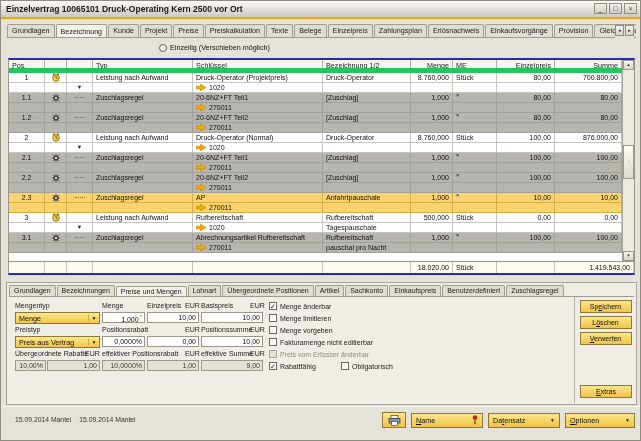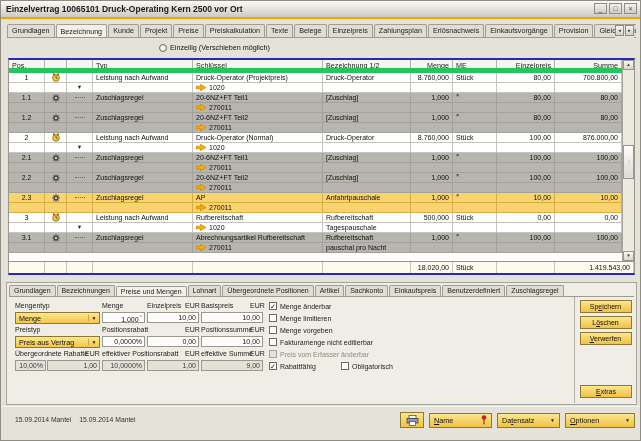--- a/index.html
+++ b/index.html
@@ -77,21 +77,21 @@
   .btncol{position:absolute;right:0;top:14px;bottom:1px;width:62px;border-left:1px solid #b5b2a8;}
   .gbtn{display:block;width:52px;height:13px;margin:3px auto 3px;background:linear-gradient(#fbe68e,#f1c244);border:1px solid #8a7a36;font-size:7px;line-height:11px;text-align:center;color:#111;}
   .gbtn.extras{position:absolute;bottom:5px;left:5px;margin:0;}
 
   
   .statusdiv{position:absolute;left:0;right:0;bottom:33px;height:1px;background:#b0ada4;border-bottom:1px solid #f5f4f0;}
   .statusbar{position:absolute;left:0;right:0;bottom:0;height:32px;}
   .statusleft{position:absolute;left:14px;top:8px;font-size:6.8px;color:#333;display:flex;gap:8px;}
   .statusright{position:absolute;right:5px;top:4px;display:flex;gap:5px;align-items:center;}
   .sqbtn{width:24px;height:16px;background:linear-gradient(#fbe68e,#f1c244);border:1px solid #8a7a36;display:flex;align-items:center;justify-content:center;}
-  .nbtn{width:63px;height:15px;background:linear-gradient(#fbe68e,#f1c244);border:1px solid #8a7a36;font-size:7.2px;line-height:13px;padding:0 4px;color:#111;display:flex;align-items:center;}
+  .nbtn{width:72px;height:15px;background:linear-gradient(#fbe68e,#f1c244);border:1px solid #8a7a36;font-size:7.2px;line-height:13px;padding:0 4px;color:#111;display:flex;align-items:center;}
   .nbtn .lbl{flex:1;text-align:left;}
   .nbtn .arr{font-size:5px;color:#222;}
   u{text-decoration:underline;}
 </style>
 </head>
 <body>
 
 <div class="window">
 
   <div class="titlebar">

